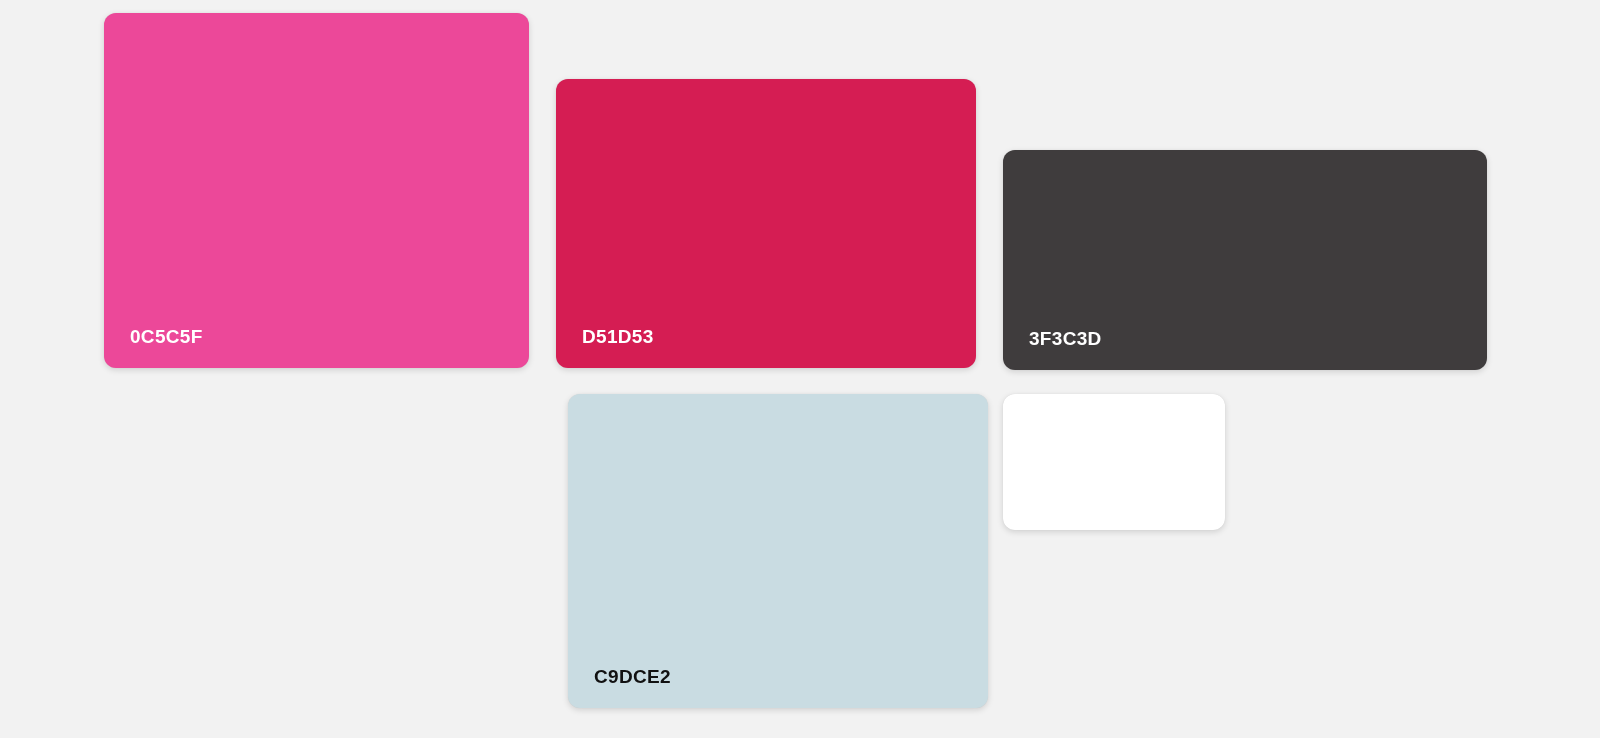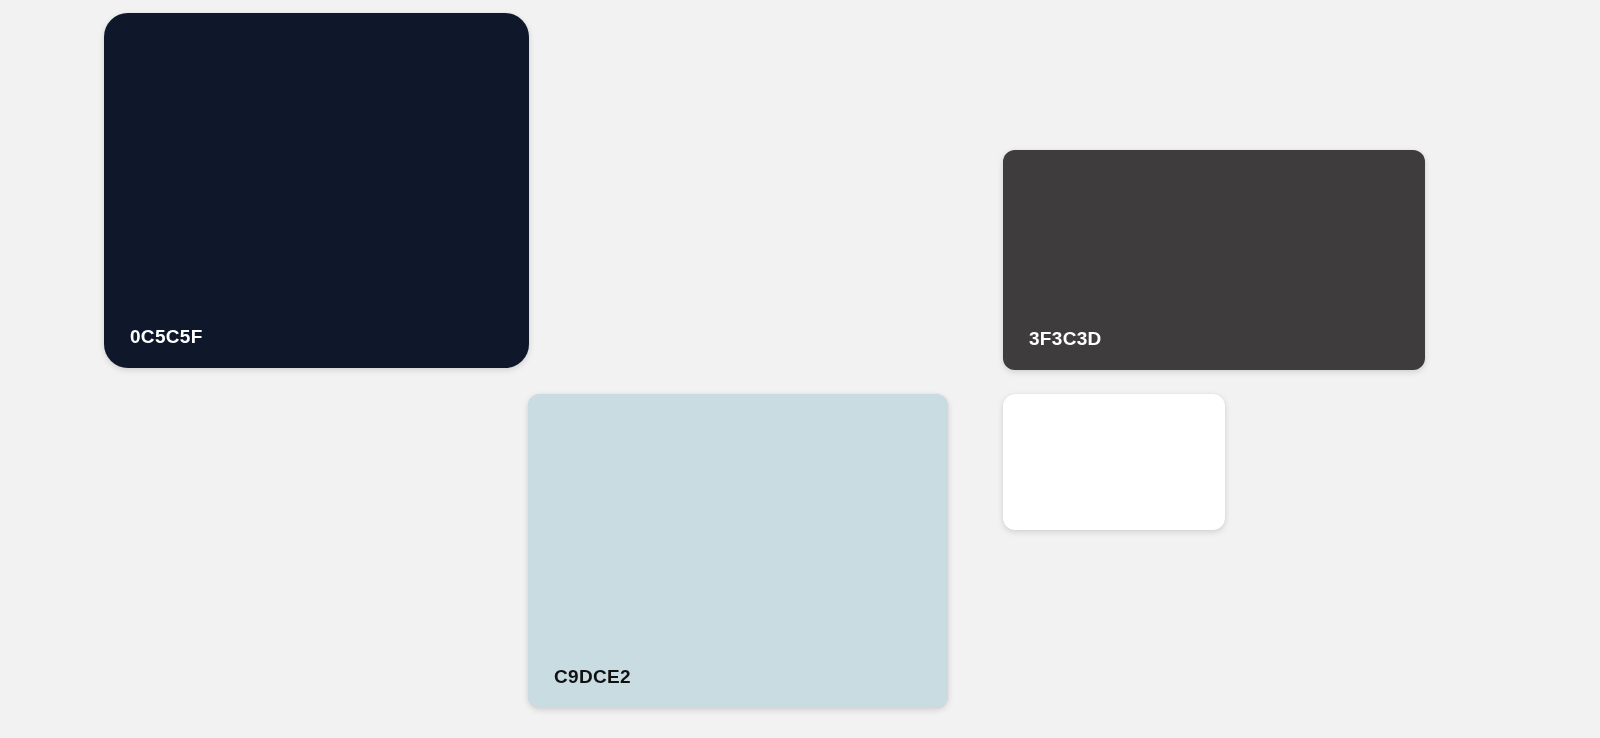--- a/index.html
+++ b/index.html
@@ -48,46 +48,49 @@
   #swatch-0c5c5f {
     left: 104px;  top: 13px;
     width: 425px; height: 355px;
   }
   #swatch-d51d53 {
     left: 556px;  top: 79px;
     width: 420px; height: 289px;
   }
   #swatch-3f3c3d {
     left: 1003px; top: 150px;
-    width: 422px; height: 220px;
+    width: 484px; height: 220px;
   }
 
   
   #swatch-62bdbe {
     left: 104px;  top: 394px;
     width: 425px; height: 314px;
   }
   #swatch-c9dce2 {
-    left: 528px;  top: 394px;
+    left: 568px;  top: 394px;
     width: 420px; height: 314px;
   }
   #swatch-ffffff {
     left: 1003px; top: 394px;
     width: 222px; height: 136px;
   }
 </style>
 </head>
 <body style="background-color: rgb(242, 242, 242);">
 
 <div id="palette-board">
 
-  <div class="swatch" id="swatch-0c5c5f" style="background-color: #0f172a; border-radius: 24px;">
+  <div class="swatch" id="swatch-0c5c5f" style="background-color: #ec4899;">
     <span class="swatch-label label-light">0C5C5F</span>
   </div>
 
+  <div class="swatch" id="swatch-d51d53" style="background-color: rgb(213, 29, 83);">
+    <span class="swatch-label label-light">D51D53</span>
+  </div>
 
   <div class="swatch" id="swatch-3f3c3d" style="background-color: rgb(63, 60, 61);">
     <span class="swatch-label label-light">3F3C3D</span>
   </div>
 
 
   <div class="swatch" id="swatch-c9dce2" style="background-color: rgb(201, 220, 226);">
     <span class="swatch-label label-dark">C9DCE2</span>
   </div>
 

